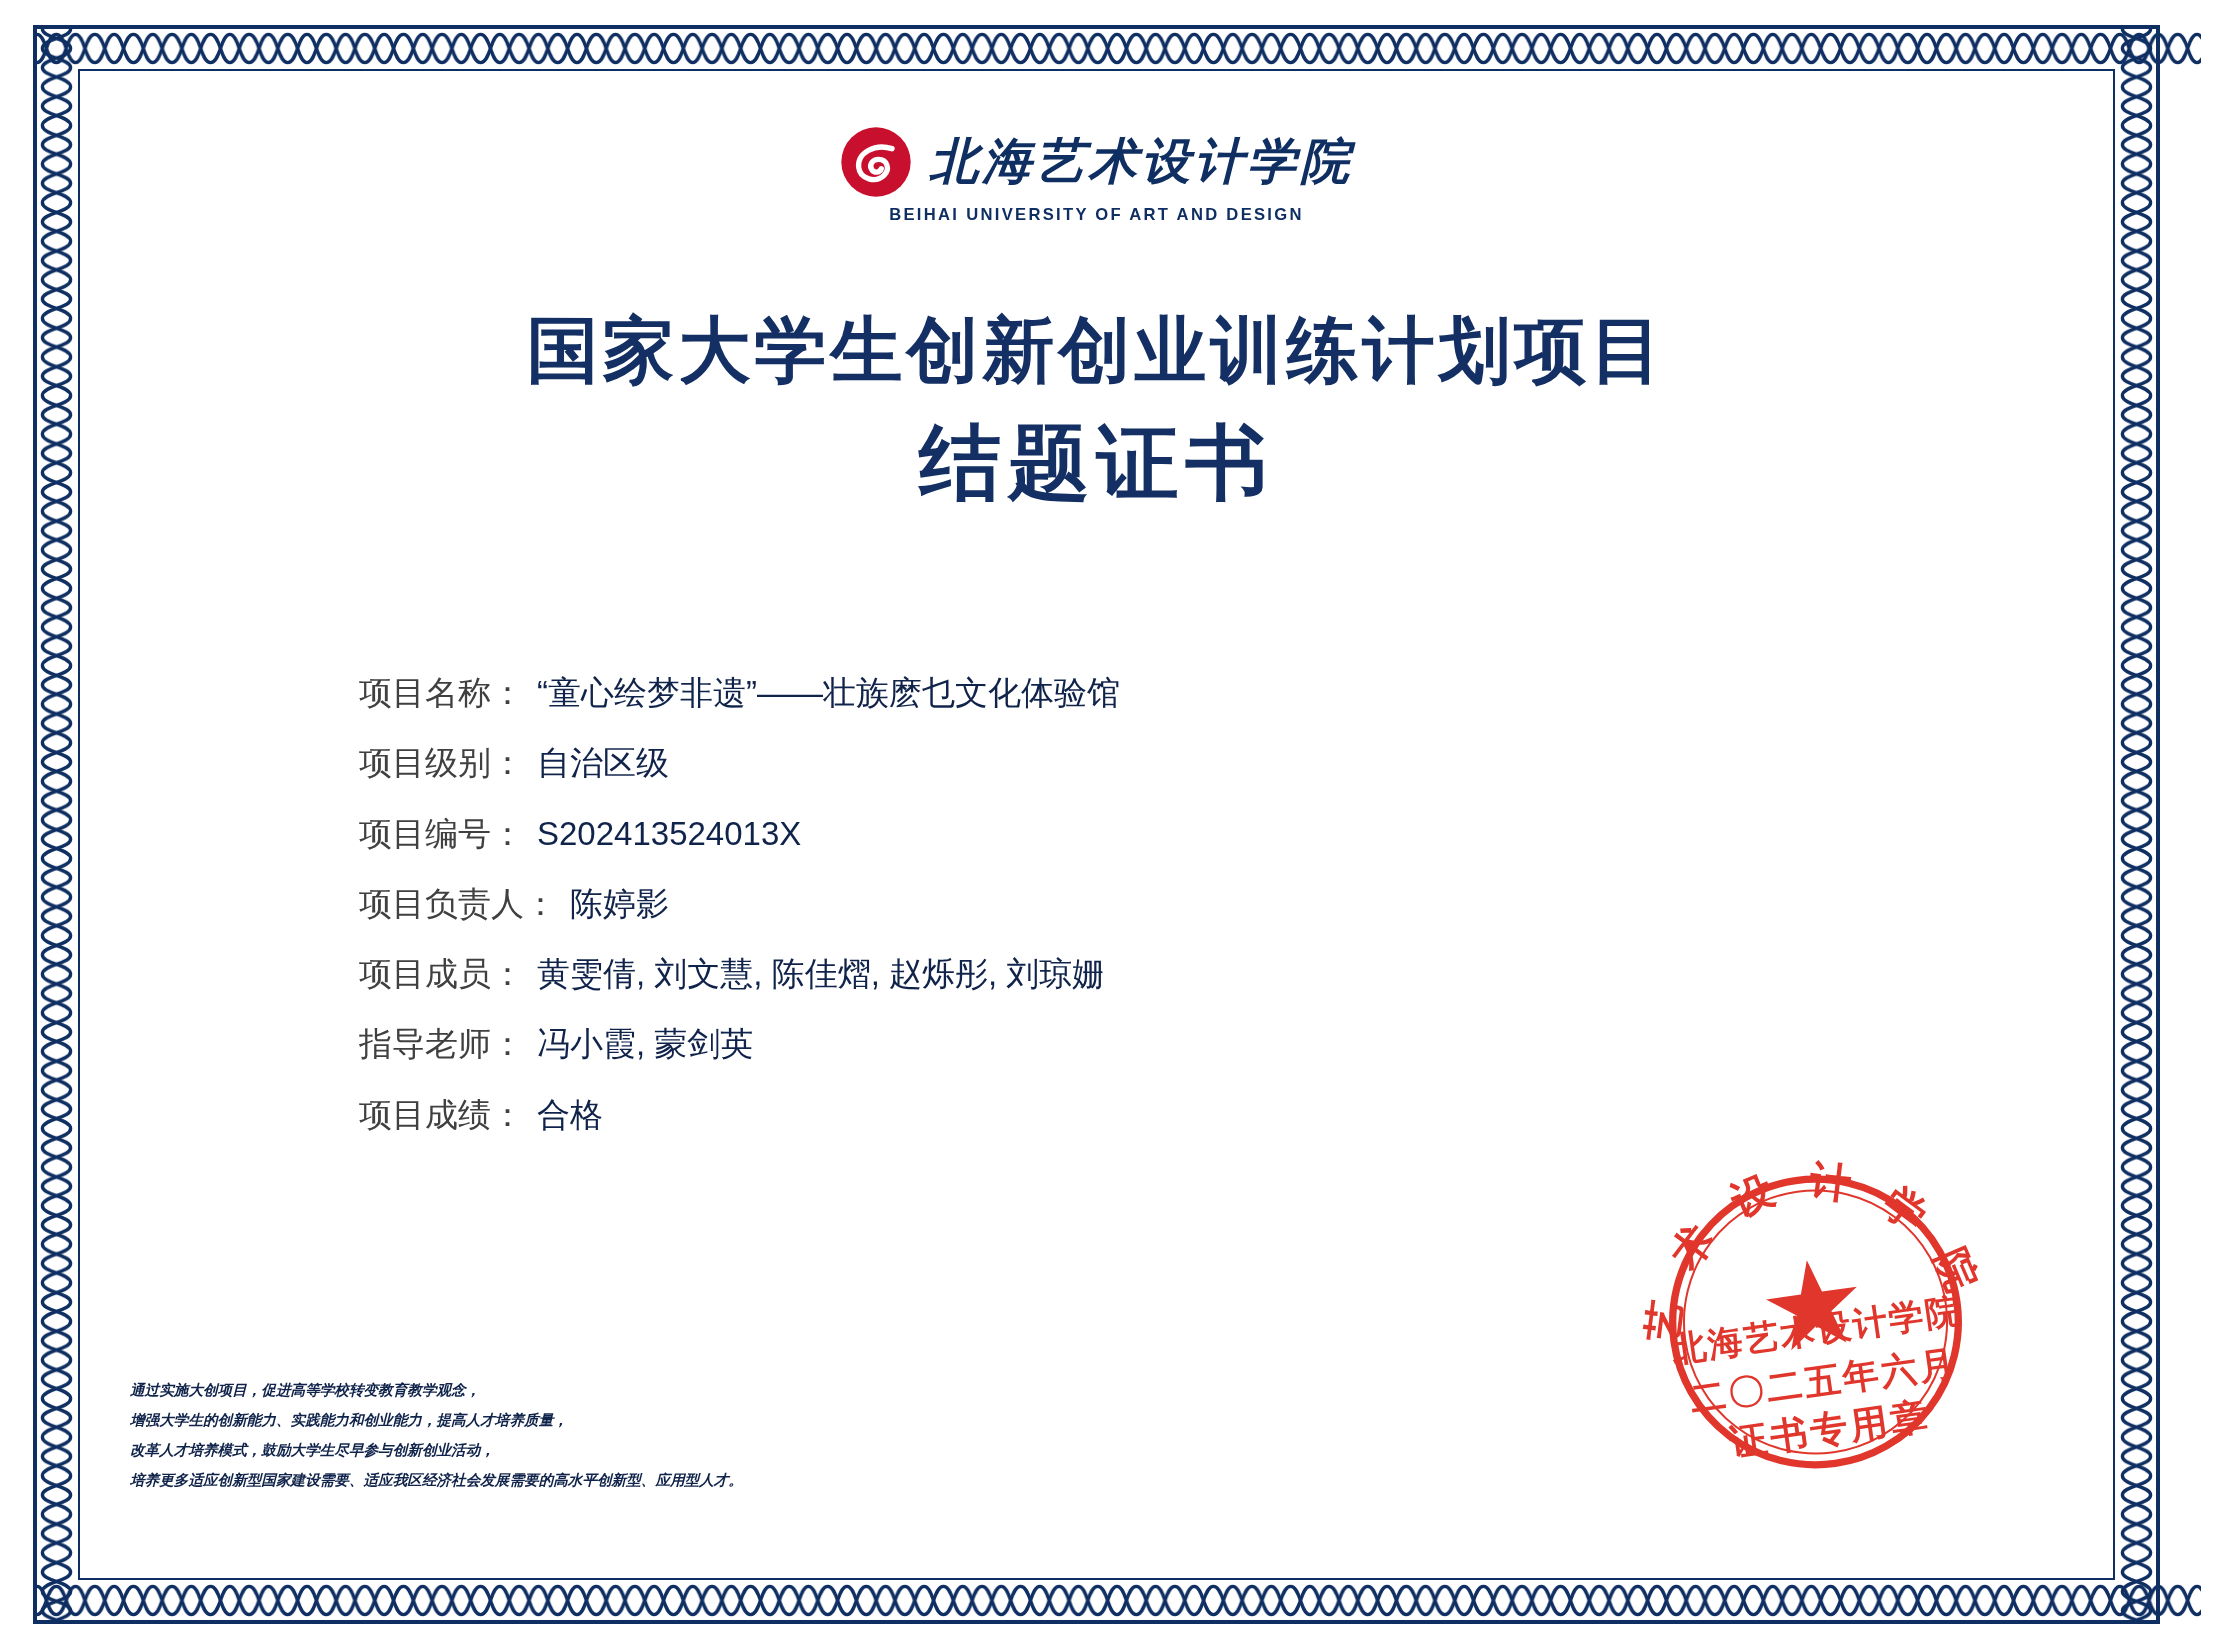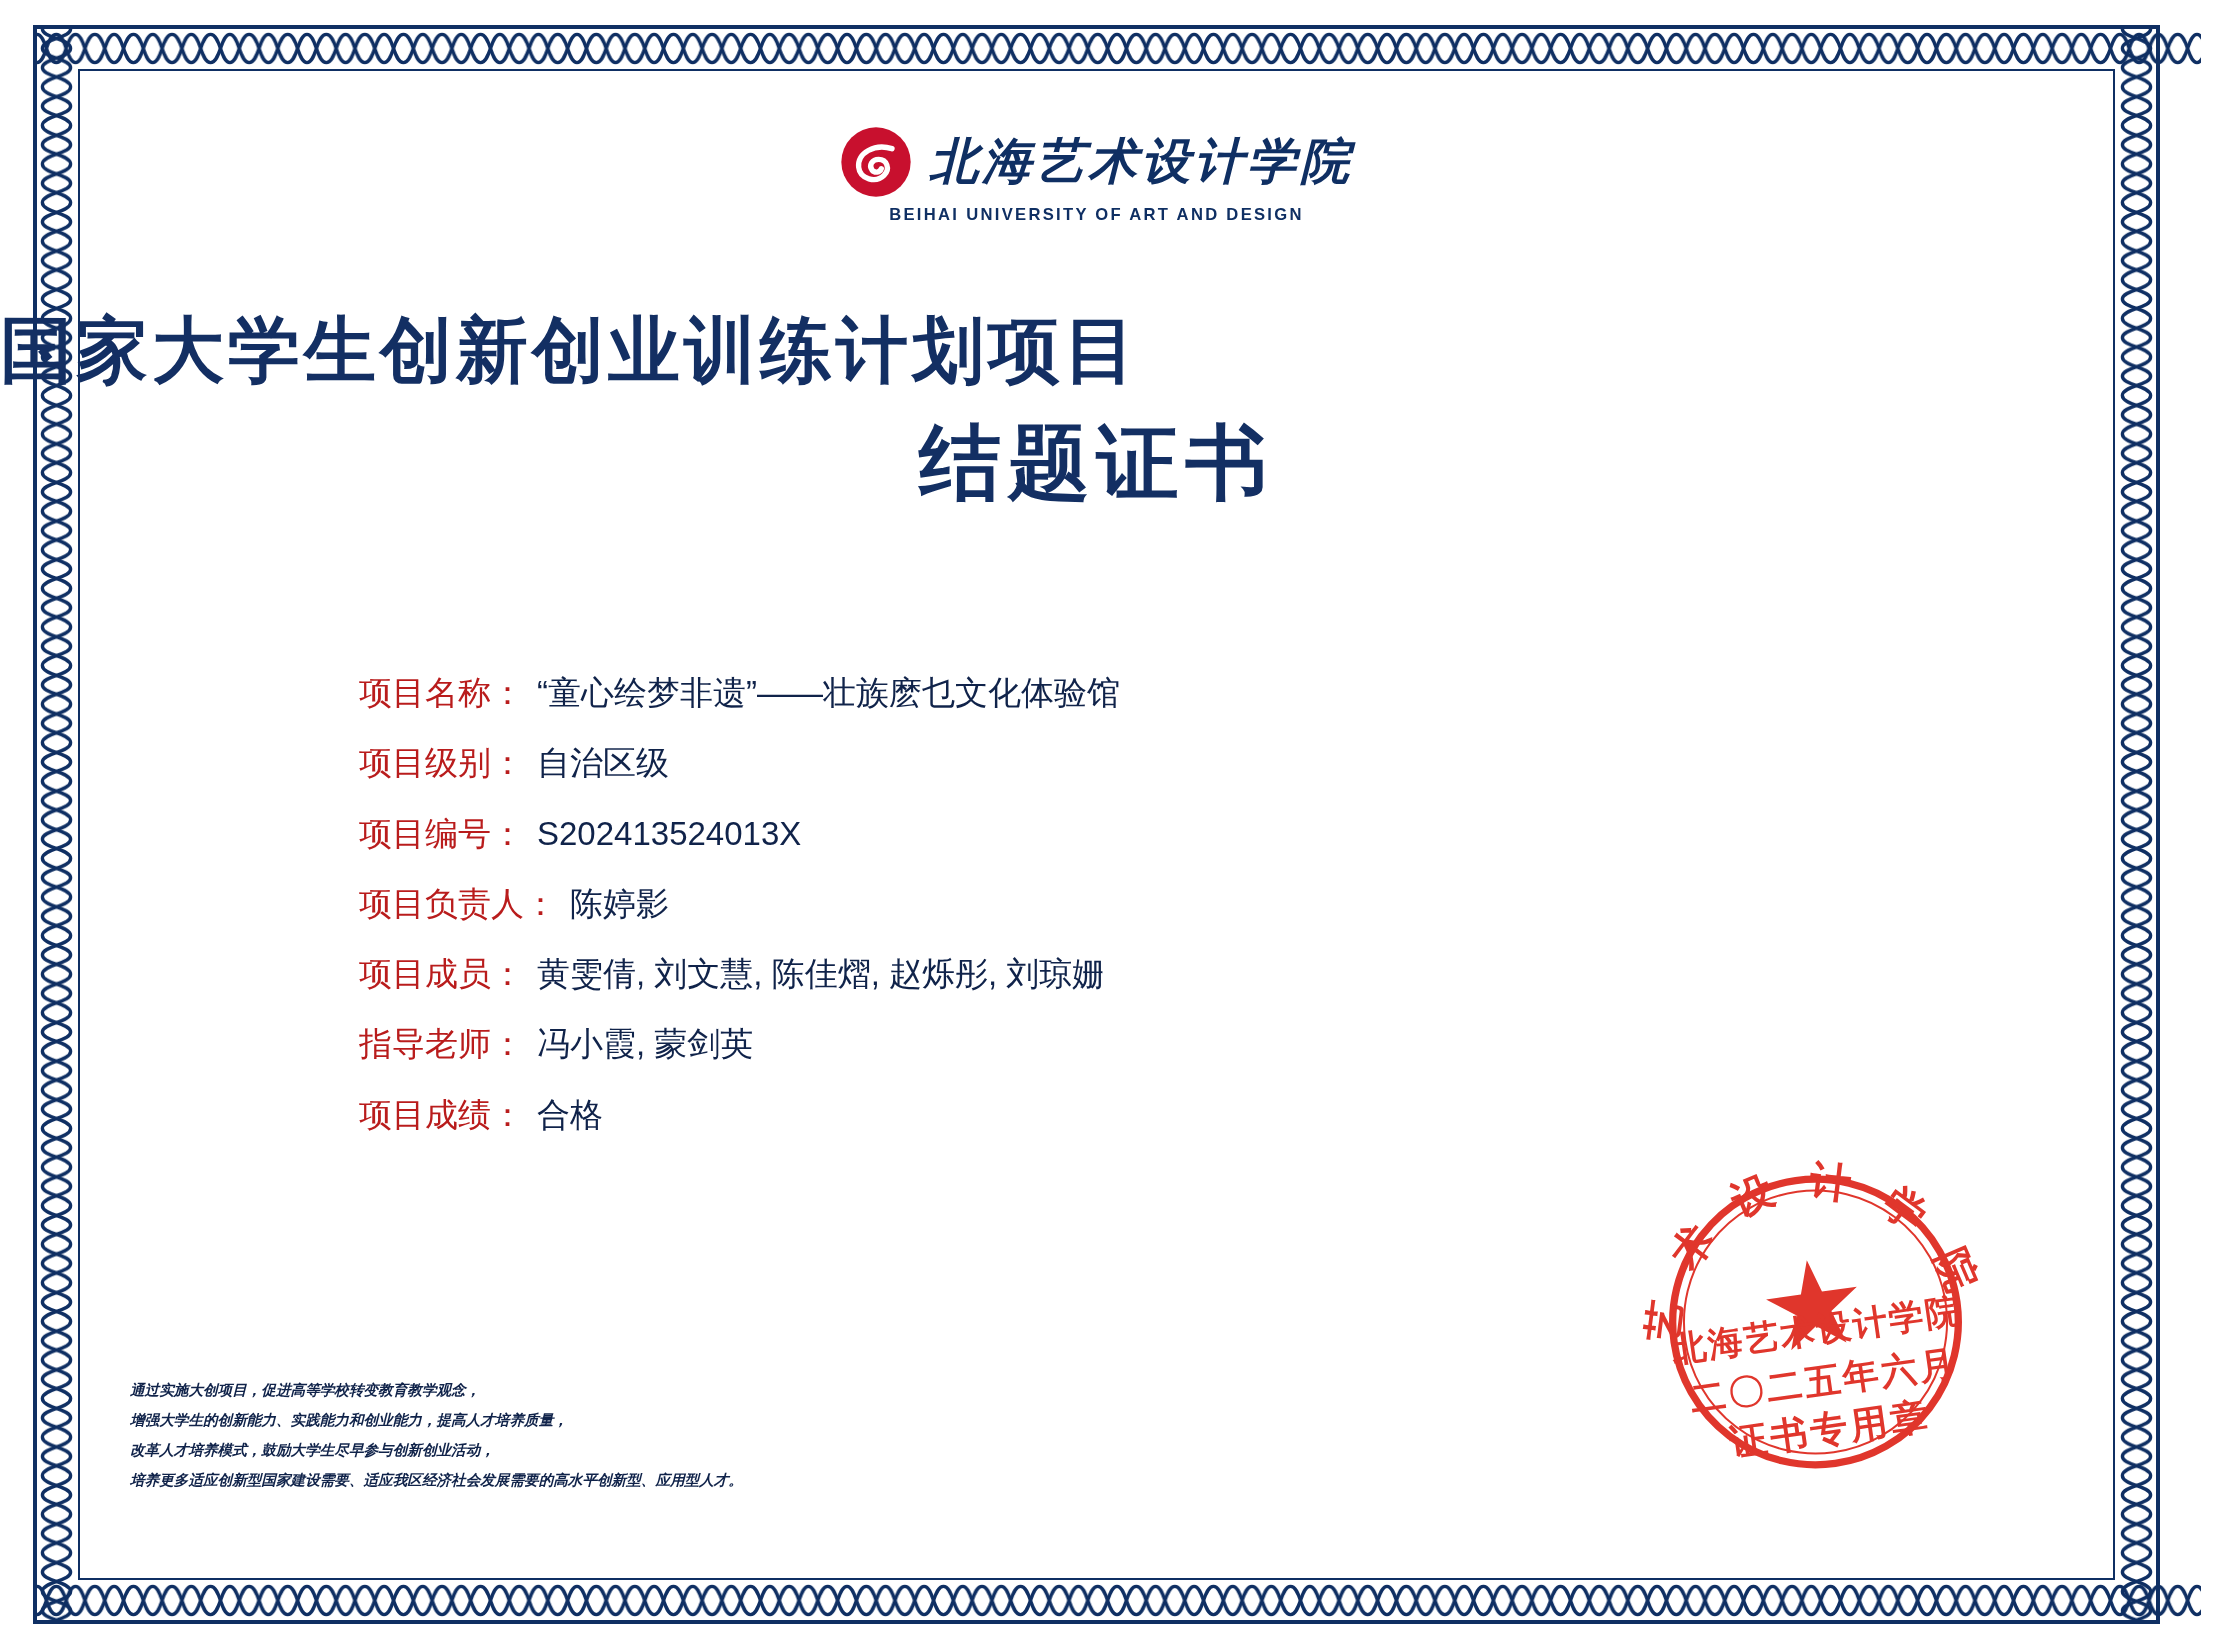--- a/index.html
+++ b/index.html
@@ -88,20 +88,21 @@
     font-weight: bold;
     white-space: nowrap;
     text-align: center;
   }
 
   
   .title-main {
     position: absolute;
     left: 0; right: 0;
     top: 303px;
+    text-align: center;
     font-family: "Liberation Serif", serif;
     font-weight: bold;
     font-size: 72px;
     letter-spacing: 4px;
     color: #132f63;
     white-space: nowrap;
   }
   .title-sub {
     position: absolute;
     left: 0; right: 0;
@@ -127,21 +128,21 @@
     align-items: baseline;
     margin-bottom: 29px;
     color: #10234a;
     font-size: 33px;
     line-height: 1.25;
     white-space: nowrap;
   }
   .field-label {
     font-family: "Liberation Sans", sans-serif;
     font-size: 33px;
-    color: #b91c1c;
+    color: #404040;
     flex: 0 0 auto;
   }
   .field-value {
     font-family: "Liberation Sans", sans-serif;
     font-size: 33px;
     color: #10234a;
     margin-left: 13px;
     flex: 0 1 auto;
   }
   .statement {

